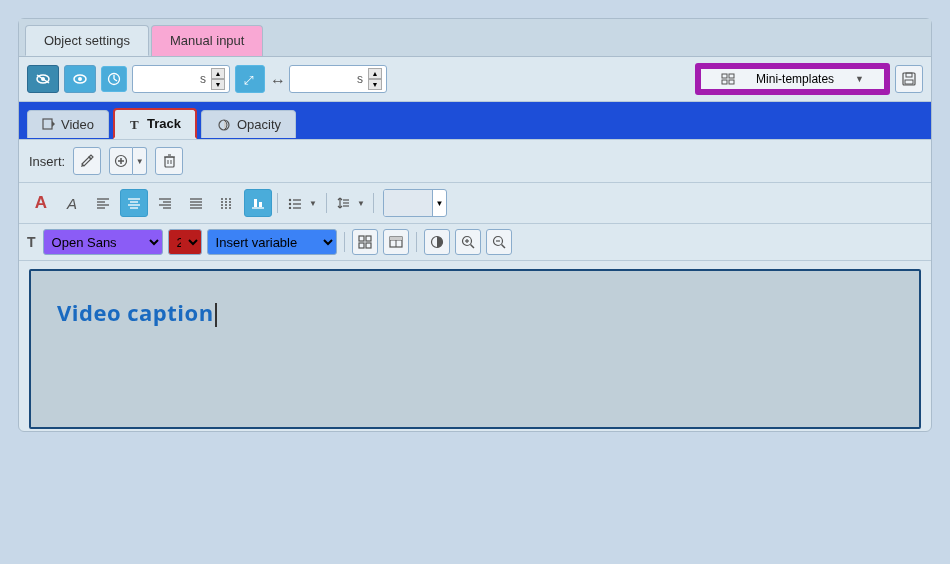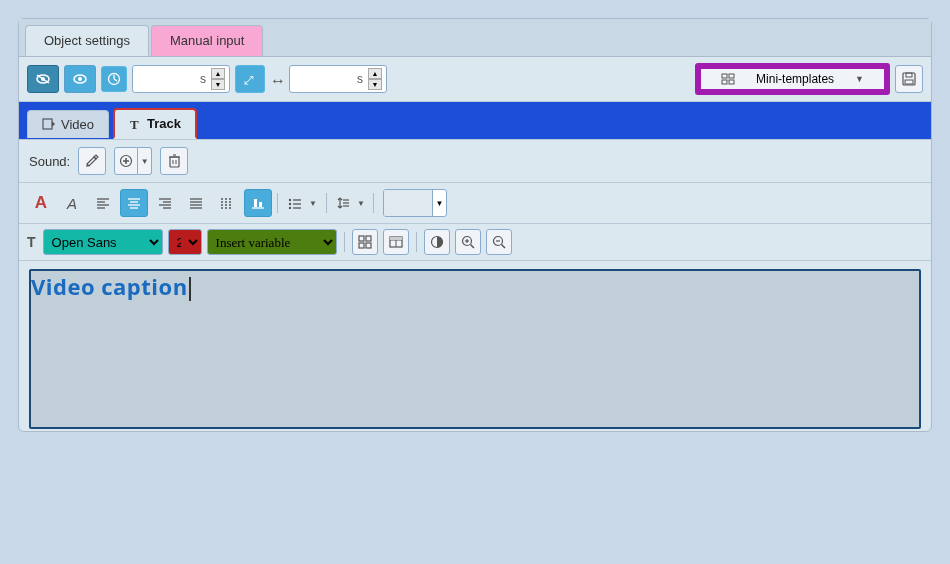--- a/index.html
+++ b/index.html
@@ -303,43 +303,42 @@
     }
     .font-icon {
       font-size: 13px;
       color: #555;
       margin-right: 2px;
     }
     .font-select {
       height: 26px;
       border: 1px solid #8aaccc;
       border-radius: 3px;
-      background: #14b8a6;
+      background: #8b5cf6;
       padding: 2px 4px;
       font-size: 13px;
       min-width: 120px;
     }
     .size-select {
       height: 26px;
       border: 1px solid #8aaccc;
       border-radius: 3px;
       background: #b91c1c;
       padding: 2px 4px;
       font-size: 13px;
       width: 34px;
     }
     .var-select {
       height: 26px;
       border: 1px solid #8aaccc;
       border-radius: 3px;
-      background: #4d7c0f;
+      background: #3b82f6;
       padding: 2px 4px;
       font-size: 13px;
       min-width: 130px;
-      font-family: Liberation Serif, serif;
     }
     .small-icon-btn {
       display: inline-flex;
       align-items: center;
       justify-content: center;
       width: 26px;
       height: 26px;
       border: 1px solid #8aaccc;
       border-radius: 3px;
       background: #f0f4f8;
@@ -349,21 +348,21 @@
 
     
     .text-area-container {
       margin: 8px 10px 2px 10px;
       border: 2px solid #1a4a7a;
       border-radius: 2px;
       background: #c0cfd8;
       min-height: 160px;
       display: flex;
       align-items: flex-start;
-      padding: 0;
+      padding: 26px;
     }
     .text-area-content {
       color: #1a6ac0;
       font-size: 22px;
       font-weight: bold;
       font-family: 'Open Sans', 'Segoe UI', Arial, sans-serif;
       letter-spacing: 0.5px;
       position: relative;
     }
     .cursor-line {
@@ -471,24 +470,31 @@
         <polygon points="10,3 13,6 10,9" fill="#555"></polygon>
       </svg>
       <span>Video</span>
     </div>
     <div class="section-tab active">
       <svg width="13" height="14" viewBox="0 0 13 14" fill="none">
         <text x="1" y="12" font-size="13" font-weight="bold" font-family="serif" fill="#333">T</text>
       </svg>
       <span>Track</span>
     </div>
+    <div class="section-tab">
+      <svg width="16" height="14" viewBox="0 0 16 14" fill="none">
+        <circle cx="8" cy="8" r="5" stroke="#555" stroke-width="1.2" fill="none"></circle>
+        <path d="M8,3 Q11,5 11,8 Q11,11 8,13" stroke="#555" stroke-width="1" fill="#ccc"></path>
+      </svg>
+      <span>Opacity</span>
+    </div>
   </div>
 
   <div class="track-row">
-    <span class="track-label">Sound:</span>
+    <span class="track-label">Insert:</span>
 
     <div class="track-icon-btn">
       <svg width="14" height="14" viewBox="0 0 14 14" fill="none">
         <path d="M2 10 L9 3 L11 5 L4 12 Z" stroke="#555" stroke-width="1.2" fill="none"></path>
         <path d="M9 3 L11 1 L13 3 L11 5 Z" stroke="#555" stroke-width="1.2" fill="none"></path>
         <path d="M2 10 L1 13 L4 12 Z" fill="#555"></path>
       </svg>
     </div>
 
     <div style="display:flex;">

